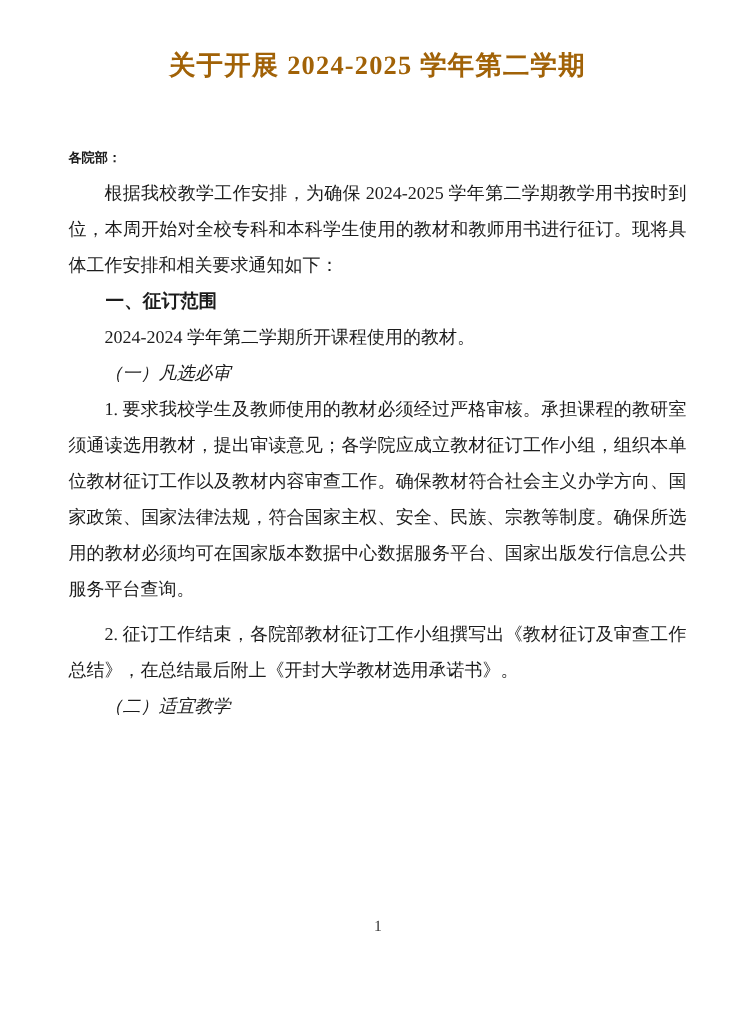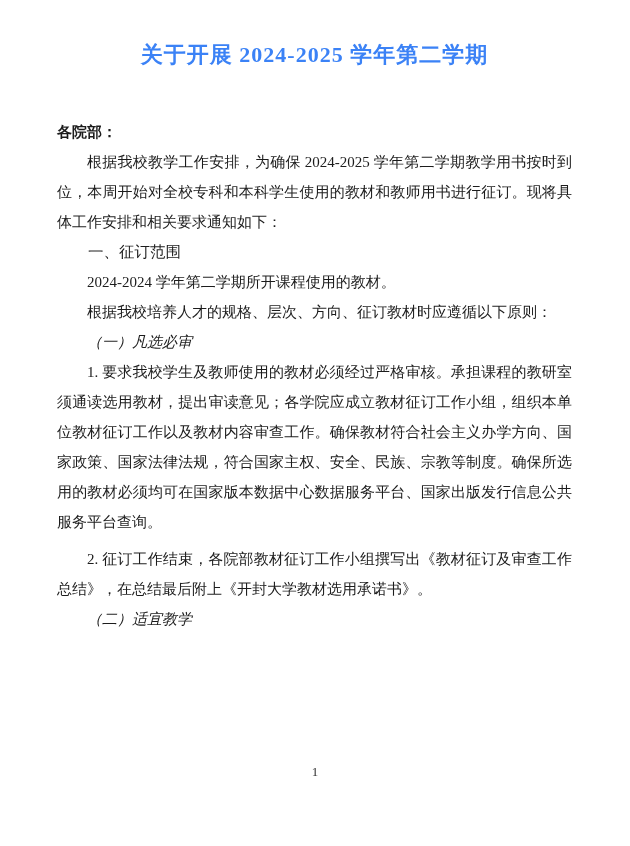--- a/index.html
+++ b/index.html
@@ -16,45 +16,45 @@
     padding: 36px 58px 0 57px;
     overflow: hidden;
     color: #1c1c1c;
     font-family: "Liberation Serif", "DejaVu Serif", serif;
   }
   .doc-title {
     text-align: center;
     font-weight: bold;
     font-size: 22px;
     line-height: 38px;
-    color: #3b82f6;
+    color: #a16207;
     letter-spacing: 1px;
     font-family: "Liberation Serif", "DejaVu Serif", serif;
   }
   .body-area {
     margin-top: 43px;
     font-size: 15px;
     line-height: 30px;
     text-align: justify;
     text-justify: inter-ideograph;
   }
   .body-area p {
     margin: 0;
   }
   .salutation {
     font-weight: bold;
     font-family: "Liberation Sans", "DejaVu Sans", sans-serif;
-    font-size: 15px;
+    font-size: 11px;
   }
   .para {
     text-indent: 2em;
   }
   .sec-heading {
     text-indent: 2em;
-    font-weight: normal;
+    font-weight: bold;
     font-family: "Liberation Sans", "DejaVu Sans", sans-serif;
     font-size: 15.5px;
     text-align: left;
   }
   .sub-heading {
     text-indent: 2em;
     font-style: italic;
     font-family: Liberation Sans, sans-serif;
     text-align: left;
   }
@@ -80,21 +80,20 @@
 
   <div class="doc-title">
     <div>关于开展 2024-2025 学年第二学期</div>
   </div>
 
   <div class="body-area">
     <p class="salutation">各院部：</p>
     <p class="para">根据我校教学工作安排，为确保 2024-2025 学年第二学期教学用书按时到位，本周开始对全校专科和本科学生使用的教材和教师用书进行征订。现将具体工作安排和相关要求通知如下：</p>
     <p class="sec-heading">一、征订范围</p>
     <p class="para">2024-2024 学年第二学期所开课程使用的教材。</p>
-    <p class="para">根据我校培养人才的规格、层次、方向、征订教材时应遵循以下原则：</p>
     <p class="sub-heading">（一）凡选必审</p>
     <p class="para">1. 要求我校学生及教师使用的教材必须经过严格审核。承担课程的教研室须通读选用教材，提出审读意见；各学院应成立教材征订工作小组，组织本单位教材征订工作以及教材内容审查工作。确保教材符合社会主义办学方向、国家政策、国家法律法规，符合国家主权、安全、民族、宗教等制度。确保所选用的教材必须均可在国家版本数据中心数据服务平台、国家出版发行信息公共服务平台查询。</p>
     <p class="para gap-before">2. 征订工作结束，各院部教材征订工作小组撰写出《教材征订及审查工作总结》，在总结最后附上《开封大学教材选用承诺书》。</p>
     <p class="sub-heading">（二）适宜教学</p>
   </div>
 
   <div class="page-number">1</div>
 
 </div>
 

